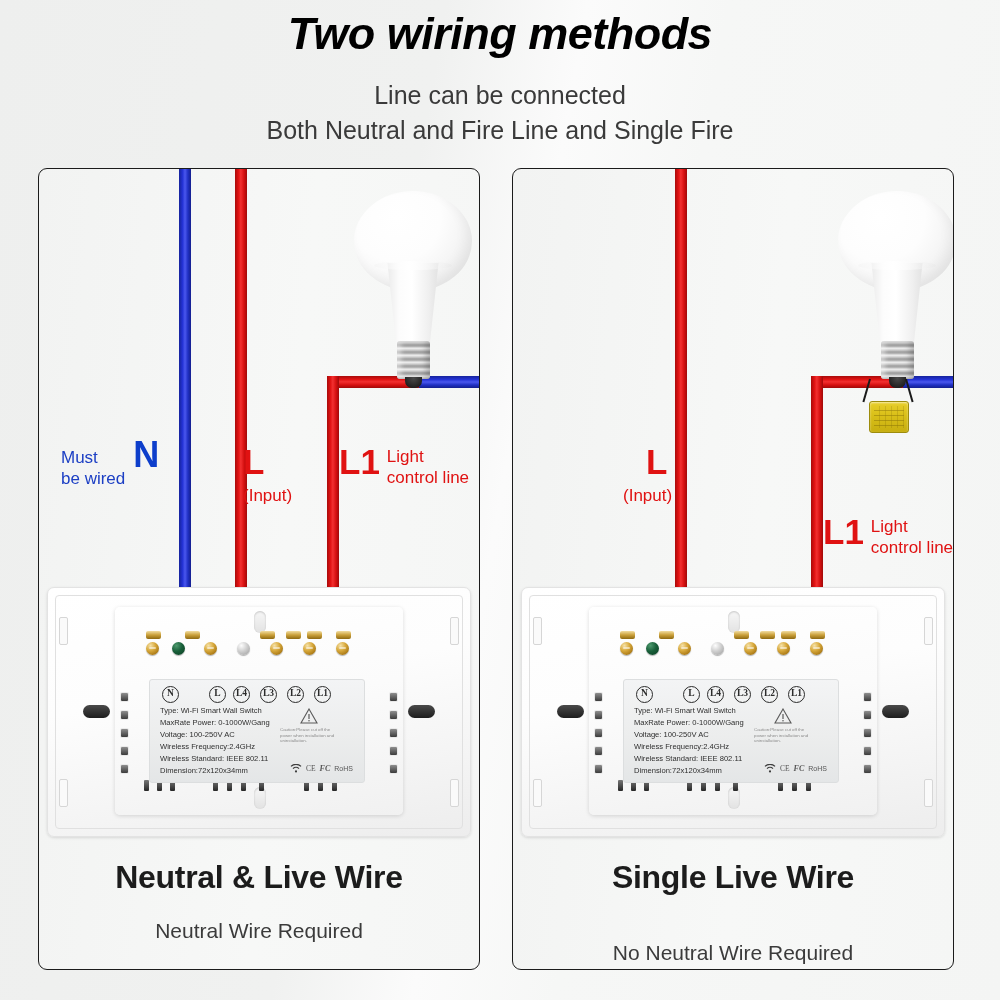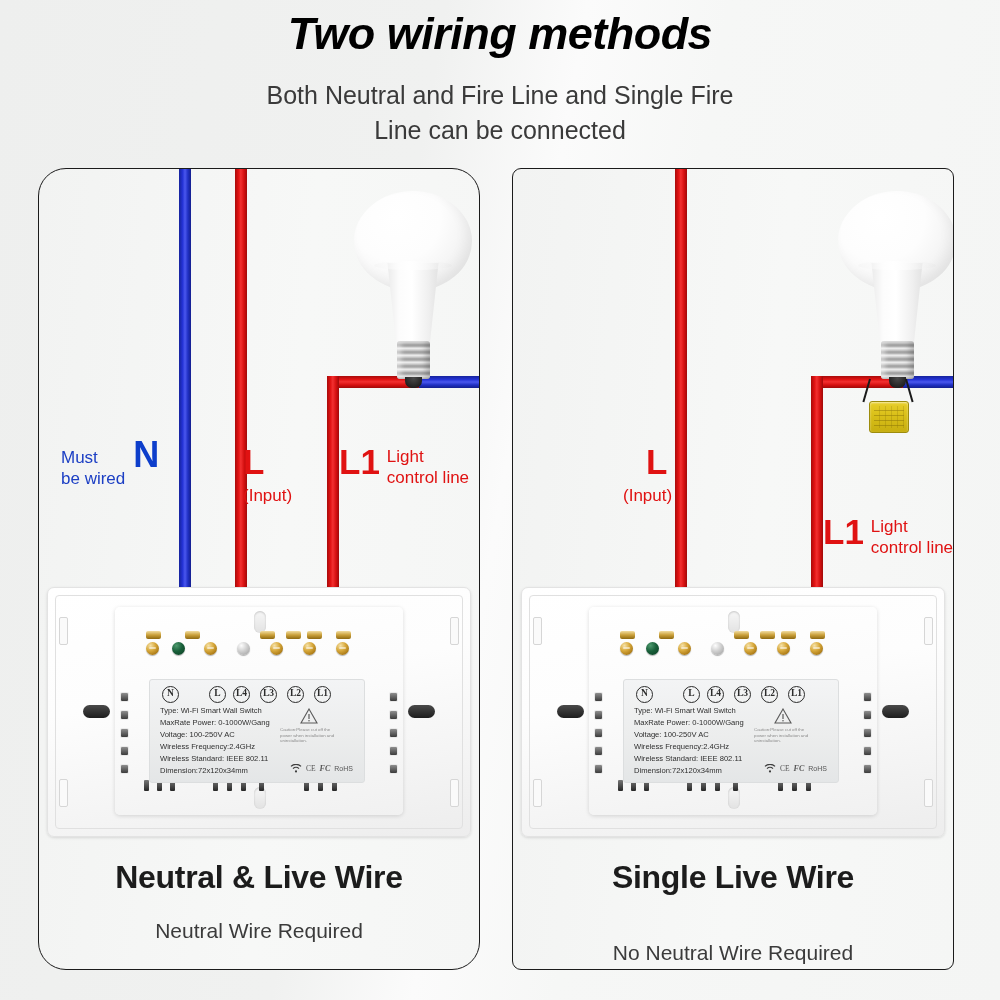--- a/index.html
+++ b/index.html
@@ -22,21 +22,21 @@
     font-size:25px;color:#3a3a3a;line-height:35px;
   }
 
   
   .panel{
     position:absolute;top:168px;height:800px;
     border:1.6px solid #1b1b1b;border-radius:9px;
     background:linear-gradient(95deg,#f2f3f2 0%,#f7f8f7 55%,#f5f6f5 100%);
     overflow:hidden;
   }
-  .panel.left{left:38px;width:440px;border-radius:28px;}
+  .panel.left{left:38px;width:440px;}
   .panel.right{left:512px;width:440px;}
 
   .panel-inner{position:absolute;inset:0;}
 
   
   .wire{position:absolute;}
   .wire.red{
     background:linear-gradient(90deg,#a80b0b 0%,#e01212 28%,#f23030 48%,#d61010 75%,#a00a0a 100%);
   }
   .wire.red-h{
@@ -176,22 +176,22 @@
     font-size:21px;color:#3b3b3b;
   }
 </style>
 </head>
 <body>
 
 <div class="stage">
 
   <div class="title">Two wiring methods</div>
   <div class="subtitle">
+    <div>Line can be connected</div>
     <div>Both Neutral and Fire Line and Single Fire</div>
-    <div>Line can be connected</div>
   </div>
 
   <div class="panel left">
     <div class="panel-inner">
 
       <div class="wire blue" style="left:140px;top:0px;width:12px;height:475px;"></div>
 
       <div class="wire red" style="left:196px;top:0px;width:12px;height:475px;"></div>
 
       <div class="wire red-h" style="left:288px;top:207px;width:100px;height:12px;"></div>

